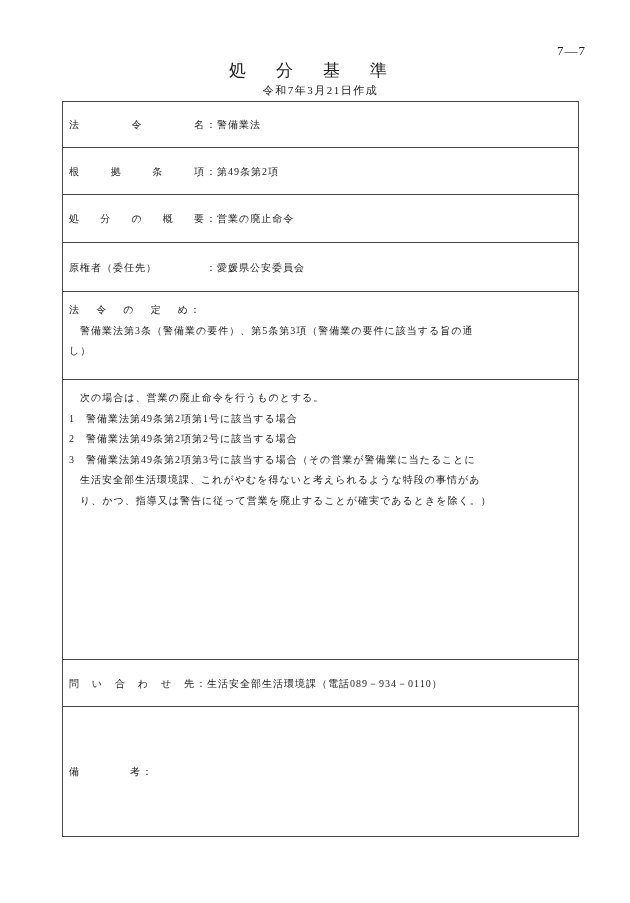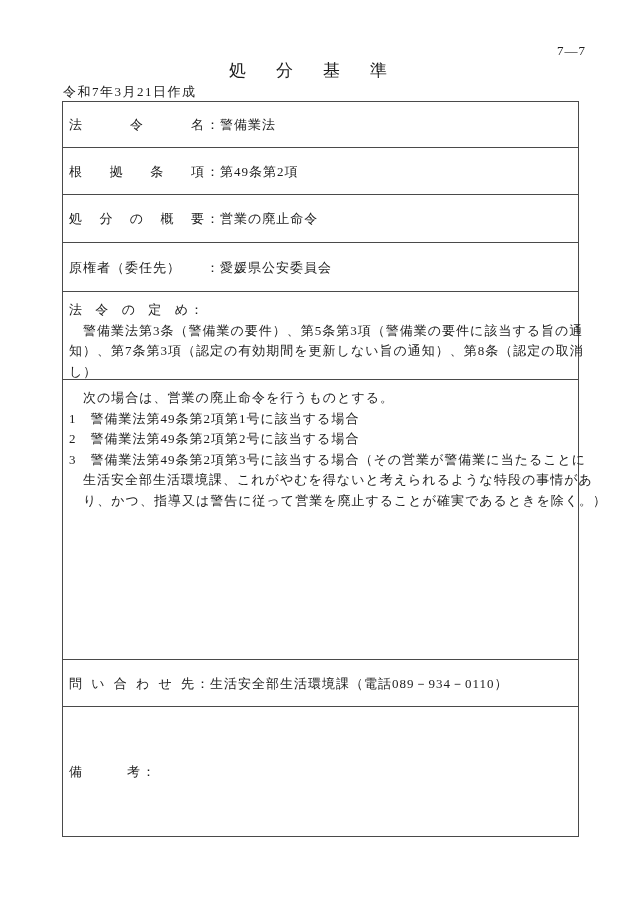--- a/index.html
+++ b/index.html
@@ -27,36 +27,36 @@
     text-align: center;
     font-size: 17px;
     font-weight: normal;
     letter-spacing: 30px;
     text-indent: 16px;
     white-space: nowrap;
   }
   .created {
     position: absolute;
     top: 83px; left: 63px; width: 515px;
-    text-align: left;
-    font-size: 13px;
+    text-align: center;
+    font-size: 11px;
     letter-spacing: 1.5px;
   }
   .table {
     position: absolute;
     top: 101px; left: 62px;
     width: 517px;
     border: 1px solid #4a4a4a;
     background: #ffffff;
   }
   .row {
     position: relative;
     border-bottom: 1px solid #4a4a4a;
     padding: 0 6px;
-    font-size: 13px;
+    font-size: 10px;
     letter-spacing: 1px;
     line-height: 21px;
   }
   .row:last-child { border-bottom: none; }
   .row.single { display: flex; align-items: center; }
   .row.multi  { padding-top: 8px; }
   .h46 { height: 46px; } .h47 { height: 47px; } .h48 { height: 48px; }
   .h49 { height: 49px; } .h88 { height: 88px; } .h280 { height: 280px; }
   .h129 { height: 129px; }
   .label {
@@ -110,21 +110,20 @@
       <span class="label plain w136">原権者（委任先）</span>
         <span class="colon">：</span>
         <span class="value">愛媛県公安委員会</span>
     </div>
 
     <div class="row multi h88">
       <div class="line">
         <span class="label w120">法令の定め</span><span class="colon">：</span>
       </div>
       <div class="line">　警備業法第3条（警備業の要件）、第5条第3項（警備業の要件に該当する旨の通</div>
-      <div class="line">知）、第7条第3項（認定の有効期間を更新しない旨の通知）、第8条（認定の取消</div>
       <div class="line">し）</div>
     </div>
 
     <div class="row multi h280">
       <div class="line">　次の場合は、営業の廃止命令を行うものとする。</div>
       <div class="line">1　警備業法第49条第2項第1号に該当する場合</div>
       <div class="line">2　警備業法第49条第2項第2号に該当する場合</div>
       <div class="line">3　警備業法第49条第2項第3号に該当する場合（その営業が警備業に当たることに</div>
       <div class="line">　生活安全部生活環境課、これがやむを得ないと考えられるような特段の事情があ</div>
       <div class="line">　り、かつ、指導又は警告に従って営業を廃止することが確実であるときを除く。）</div>

